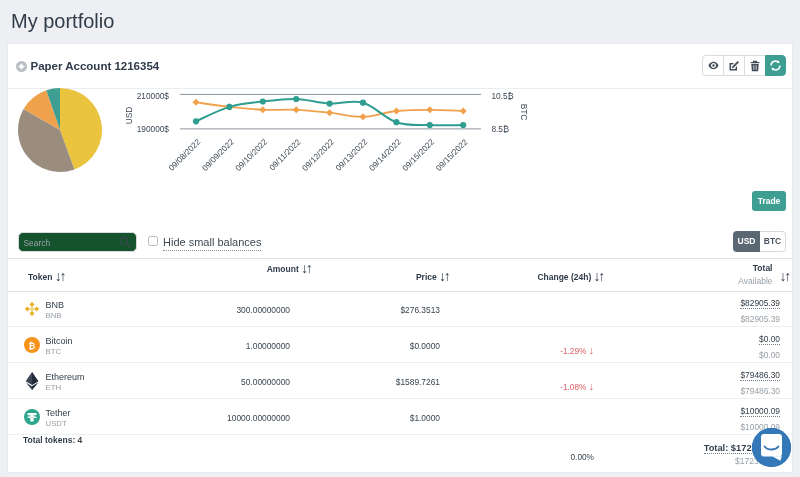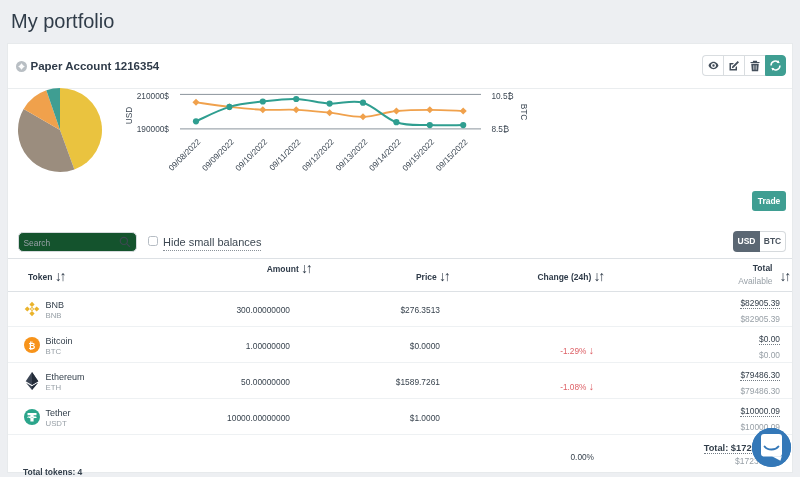--- a/index.html
+++ b/index.html
@@ -215,21 +215,21 @@
         <div class="tname">Tether</div>
         <div class="tsym">USDT</div>
       </div>
     <span class="amt">10000.00000000</span>
     <span class="price">$1.0000</span>
     <span class="chg" style="color:#39444f">0.00%</span>
     <div class="tot"><span class="l1">$10000.09</span><div class="l2">$10000.09</div></div>
   </div>
 
   <div class="abs foot">
-    <span class="abs" style="left:15px;top:32px;font-weight:bold;color:#333f4b;font-size:8.5px">Total tokens: 4</span>
+    <span class="abs" style="left:15px;top:0;font-weight:bold;color:#333f4b;font-size:8.5px">Total tokens: 4</span>
     <div class="abs" style="right:12px;top:8px;text-align:right">
       <span style="font-weight:bold;font-size:9.3px;color:#333f4b;border-bottom:1px dotted #737c84">Total: $172391.78</span>
       <div style="color:#98a0a7;margin-top:3px;font-size:8.5px">$172391.78</div>
     </div>
   </div>
 </div>
 
 <div class="abs chat"></div>
 <svg class="abs" style="left:752px;top:428px" width="39" height="39" viewBox="0 0 39 39">
   <circle cx="19.5" cy="19.5" r="19.5" fill="#3478b8"></circle>

